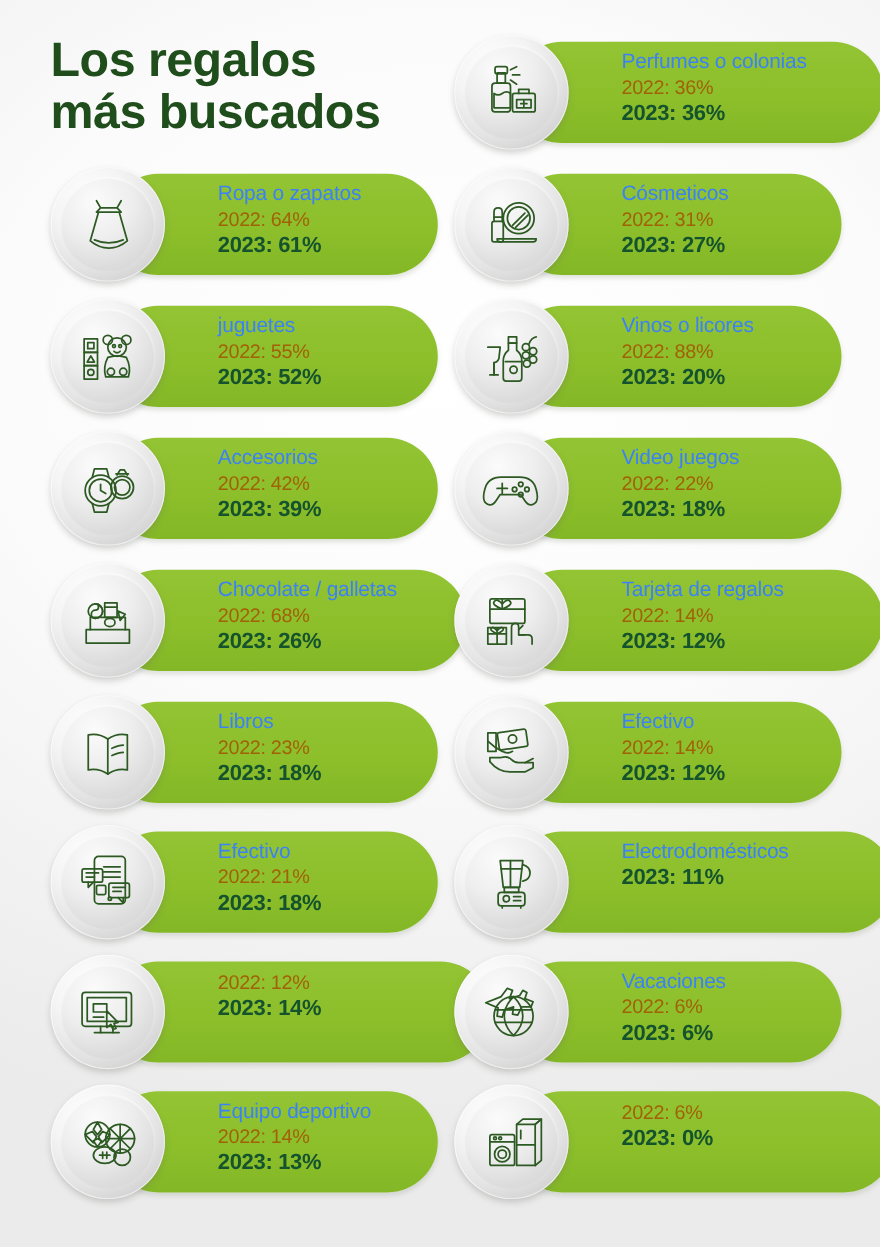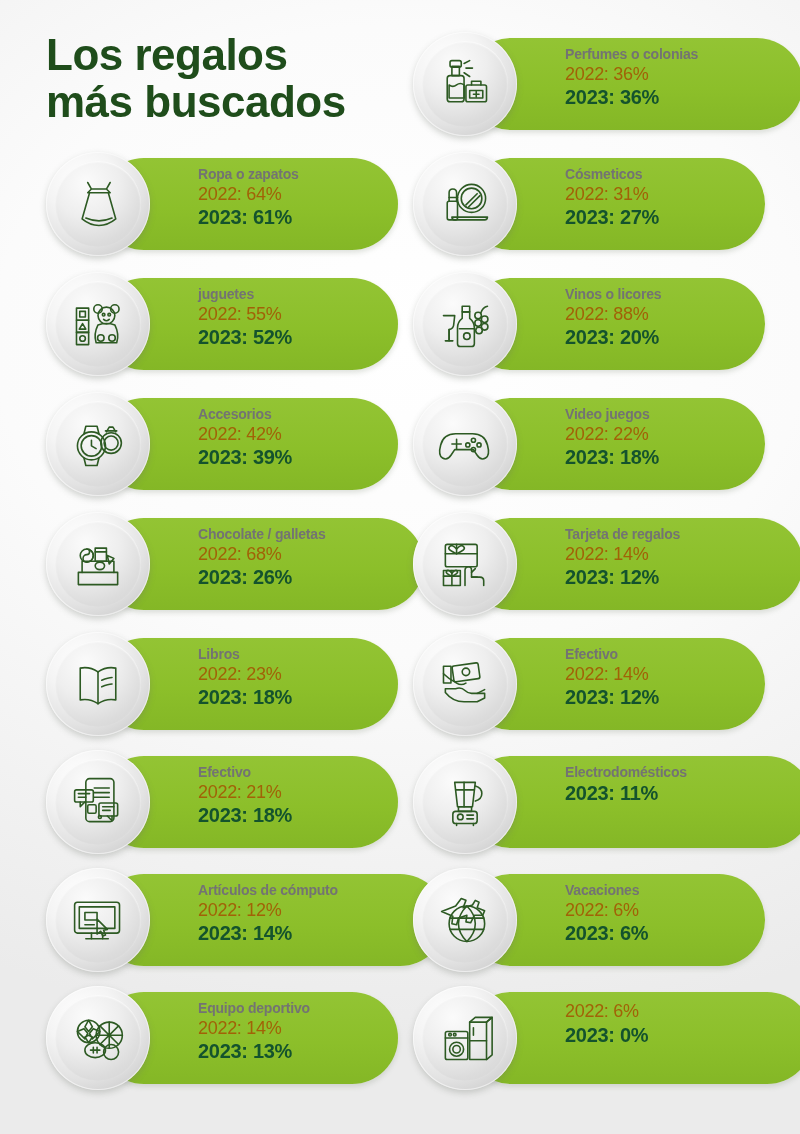--- a/index.html
+++ b/index.html
@@ -38,21 +38,21 @@
   }
   .badge::before{
     content:""; position:absolute; inset:9px; border-radius:50%;
     background:radial-gradient(circle at 36% 26%, #fbfbfb 0%, #eeeeee 40%, #dcdcdc 72%, #d2d2d2 100%);
     box-shadow:inset 0 1px 2px rgba(255,255,255,.9);
   }
   .badge svg { position:relative; z-index:2; width:58px; height:58px; }
   .badge svg * { stroke:#2d5a23; stroke-width:1.7; fill:none; stroke-linecap:round; stroke-linejoin:round; }
 
   .text { position:absolute; left:152px; top:14px; z-index:2; }
-  .cat   { font-size:14px; font-weight:bold; color:#737373; letter-spacing:-0.2px; line-height:1.18; white-space:nowrap; }
+  .cat   { font-size:19px; font-weight:normal; color:#3b82f6; letter-spacing:-0.2px; line-height:1.18; white-space:nowrap; }
   .y22   { font-size:18px; font-weight:normal; color:#a16207; line-height:1.25; letter-spacing:-0.3px; white-space:nowrap; }
   .y23   { font-size:20px; font-weight:bold; color:#14532d; line-height:1.22; letter-spacing:-0.3px; white-space:nowrap; }
 </style>
 </head>
 <body>
 
 <div class="canvas">
 
   <div class="title">
     <span>Los regalos</span>
@@ -188,21 +188,20 @@
             <rect x="6" y="12" width="48" height="33" rx="3"></rect>
             <rect x="11" y="17" width="38" height="23"></rect>
             <rect x="17" y="23" width="13" height="8"></rect>
             <path d="M17 36 h10"></path>
             <path d="M30 30 l11 11 -4 1 2 5 -3 1 -2 -5 -4 3z"></path>
             <path d="M24 45 v6 M36 45 v6"></path>
             <path d="M18 51 h24"></path>
           </svg>
         </div>
         <div class="text">
-          <div class="cat">Artículos de cómputo</div>
           <div class="y22">2022: 12%</div>
           <div class="y23">2023: 14%</div>
         </div>
       </div>
       <div class="row" style="left: 46px; top: 986px;">
         <div class="pill" style="width: 300px;"></div>
         <div class="badge">
           <svg viewBox="0 0 62 62">
             <circle cx="21" cy="24" r="12"></circle>
             <path d="M21 12 l4 7 -4 5 -4 -5z M9 24 l7 -3 4 5 -3 6z M33 24 l-7 -3 -4 5 3 6z M21 36 l-4 -6 4 -2 4 2z"></path>

